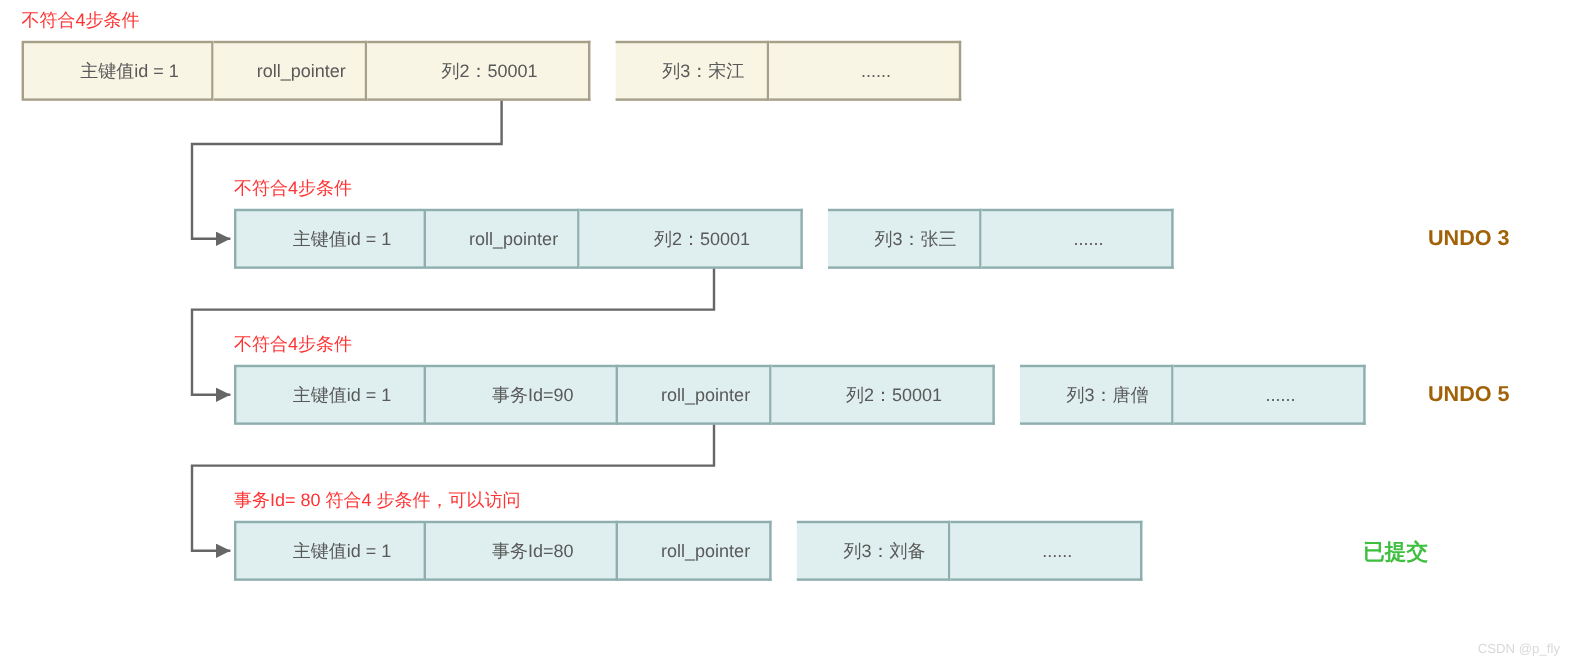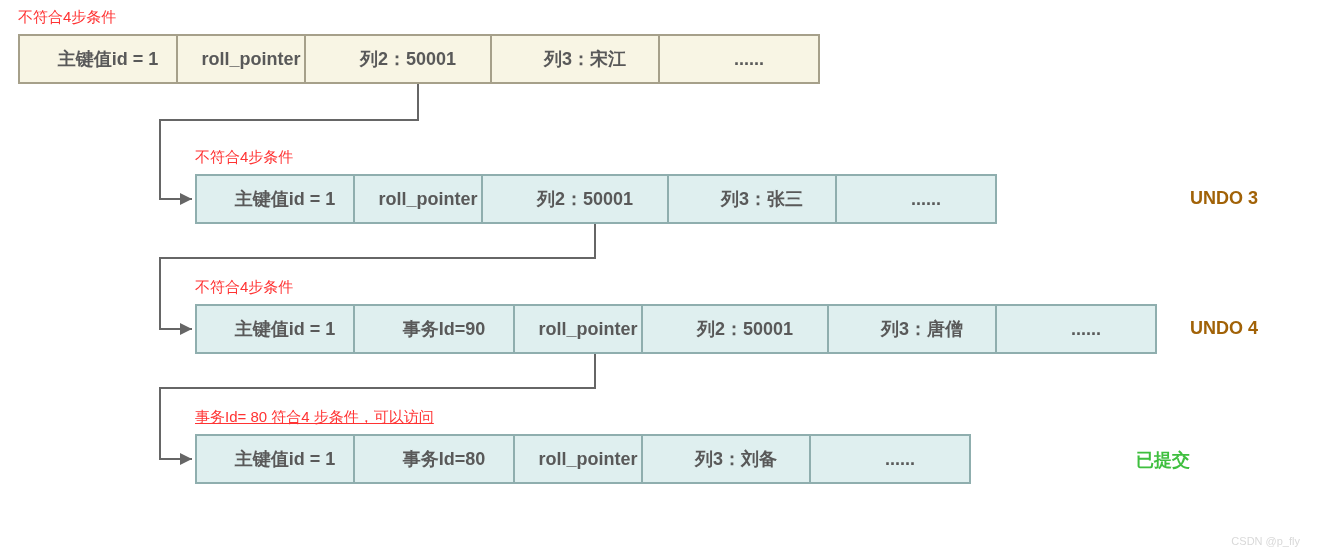--- a/index.html
+++ b/index.html
@@ -20,36 +20,36 @@
   .row {
     position: absolute;
     display: flex;
     height: 50px;
   }
   .cell {
     border: 2px solid;
     display: flex;
     align-items: center;
     justify-content: center;
-    font-weight: 700;
-    font-size: 18px;
+    font-weight: 400;
+    font-size: 15px;
     color: #555;
     white-space: nowrap;
     padding-left: 20px;
   }
   .cell + .cell { border-left: none; }
   .yellow .cell { background: #f8f5e4; border-color: #a6a08a; color:#595959; }
   .blue   .cell { background: #dfefef; border-color: #8faeae; color:#595959; }
 
   
   .c1 { width: 160px; }
   .c2 { width: 160px; }
   .c3 { width: 128px; }
   .c4 { width: 186px; }
-  .c5 { width: 168px; }
+  .c5 { width: 128px; margin-left: 21px; }
   .c6 { width: 160px; }
 
   .note {
     position: absolute;
     color: #ff3333;
     font-size: 15px;
     text-align: center;
   }
   .side-label {
     position: absolute;
@@ -96,23 +96,23 @@
   <div class="note" style="left:195px; top:278px;">不符合4步条件</div>
 
   <div class="row blue" style="left:195px; top:304px;">
     <div class="cell c1">主键值id = 1</div>
     <div class="cell c2">事务Id=90</div>
     <div class="cell c3">roll_pointer</div>
     <div class="cell c4">列2：50001</div>
     <div class="cell c5">列3：唐僧</div>
     <div class="cell c6">......</div>
   </div>
-  <div class="side-label" style="left:1190px; top:318px;">UNDO 4</div>
+  <div class="side-label" style="left:1190px; top:318px;">UNDO 5</div>
 
-  <div class="note" style="left:195px; top:408px;text-decoration:underline;">事务Id= 80 符合4 步条件，可以访问</div>
+  <div class="note" style="left:195px; top:408px;">事务Id= 80 符合4 步条件，可以访问</div>
 
   <div class="row blue" style="left:195px; top:434px;">
     <div class="cell c1">主键值id = 1</div>
     <div class="cell c2">事务Id=80</div>
     <div class="cell c3">roll_pointer</div>
     <div class="cell c5">列3：刘备</div>
     <div class="cell c6">......</div>
   </div>
   <div class="side-label side-green" style="left:1136px; top:448px;">已提交</div>
 

